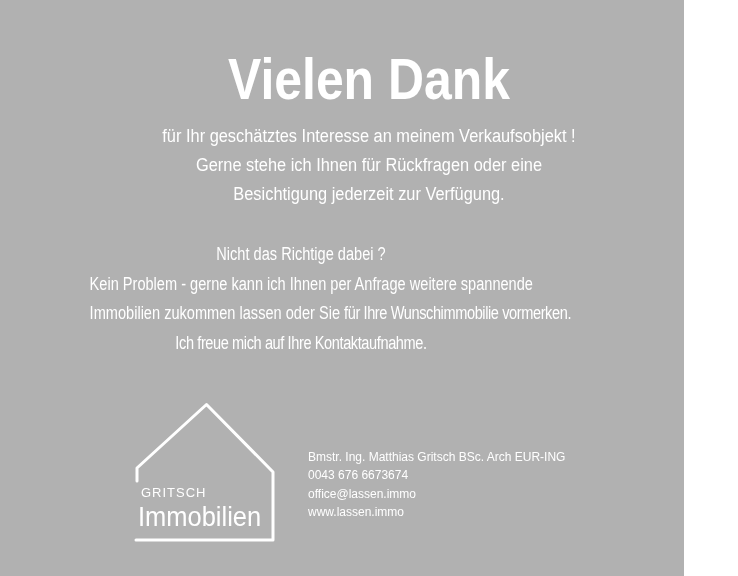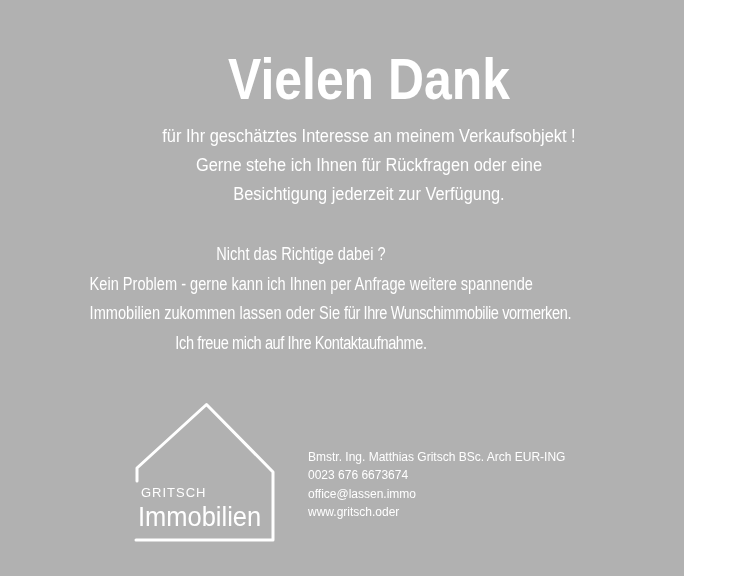--- a/index.html
+++ b/index.html
@@ -113,18 +113,18 @@
   <svg class="logo-house" width="160" height="152" viewBox="0 0 160 152">
     <path d="M 12 86 L 12 73 L 81.5 9.5 L 148 77 L 148 145 L 11 145" fill="none" stroke="#ffffff" stroke-width="3" stroke-linecap="round" stroke-linejoin="round"></path>
   </svg>
 
   <div class="logo-name-top">GRITSCH</div>
 
   <div class="logo-name-bottom">Immobilien</div>
 
   <div class="contact">
     <div class="line">Bmstr. Ing. Matthias Gritsch BSc. Arch EUR-ING</div>
-    <div class="line">0023 676 6673674</div>
+    <div class="line">0043 676 6673674</div>
     <div class="line">office@lassen.immo</div>
-    <div class="line">www.gritsch.oder</div>
+    <div class="line">www.lassen.immo</div>
   </div>
 
 </div>
 
 </body></html>

